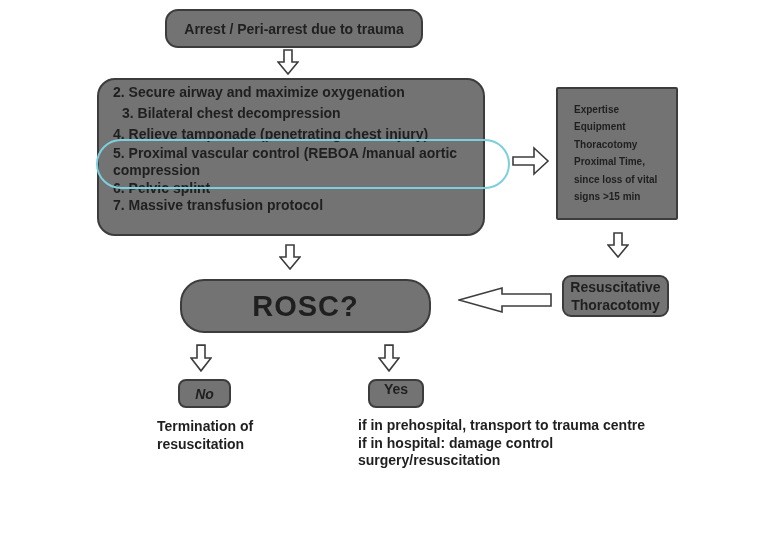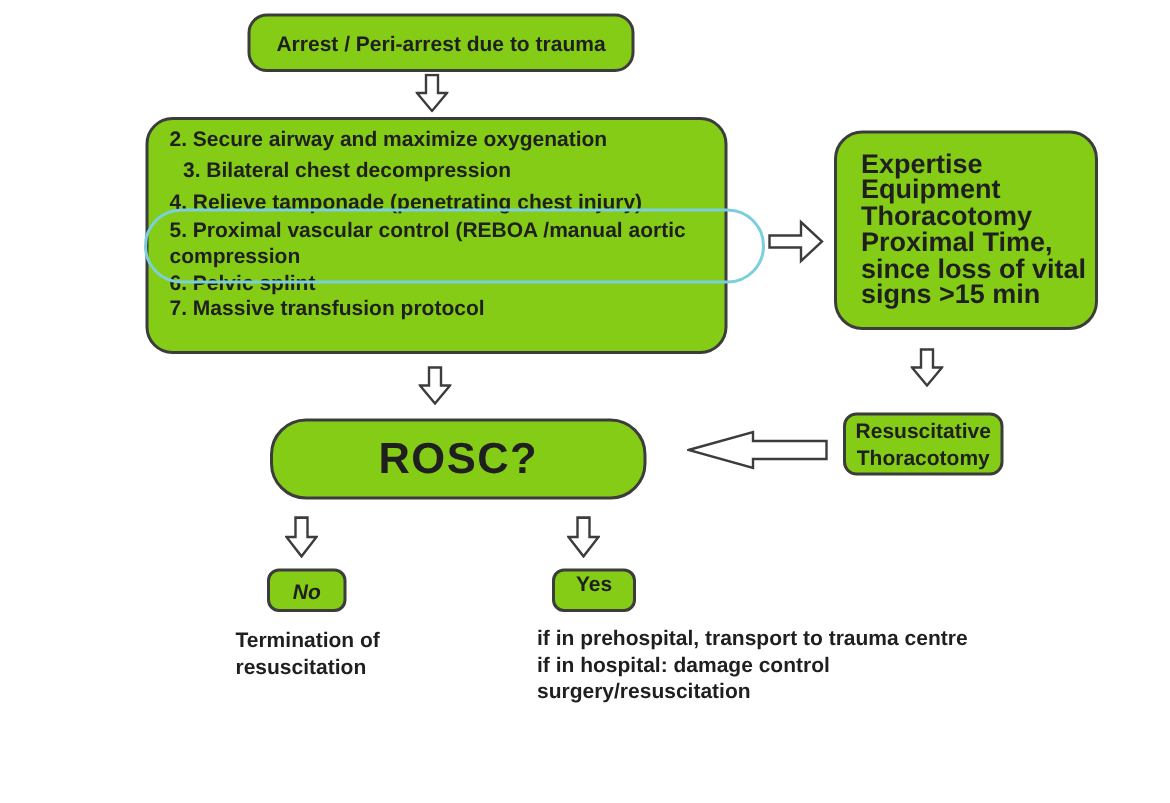--- a/index.html
+++ b/index.html
@@ -8,21 +8,21 @@
     width: 780px;
     height: 535px;
     background: #ffffff;
     font-family: "Liberation Sans", sans-serif;
     font-weight: 700;
     color: #1f1f1f;
     overflow: hidden;
   }
   .box {
     position: absolute;
-    background: #84cc16;
+    background: #737373;
     border: 2px solid #3c3c3c;
     box-sizing: border-box;
   }
   .nowrap { white-space: nowrap; }
 
   .start-box {
     left: 165px; top: 9px; width: 258px; height: 39px;
     border-radius: 13px;
     display: flex; align-items: center; justify-content: center;
     font-size: 14px;
@@ -42,24 +42,24 @@
     position: absolute;
     left: 96px; top: 139px; width: 414px; height: 50px;
     border: 2px solid #7ccfdd;
     border-radius: 28px;
     box-sizing: border-box;
     background: transparent;
     z-index: 5;
   }
 
   .considerations-box {
-    left: 556px; top: 87px; width: 176px; height: 133px;
-    border-radius: 19px;
+    left: 556px; top: 87px; width: 122px; height: 133px;
+    border-radius: 2px;
     padding: 12px 6px 0 16px;
-    font-size: 18px;
+    font-size: 10px;
   }
   .cons-line { line-height: 17.4px; white-space: nowrap; }
 
   .thoracotomy-box {
     left: 562px; top: 275px; width: 107px; height: 42px;
     border-radius: 9px;
     display: flex; flex-direction: column; align-items: center; justify-content: center;
     font-size: 14px; line-height: 18px;
   }
   .rosc-box {

